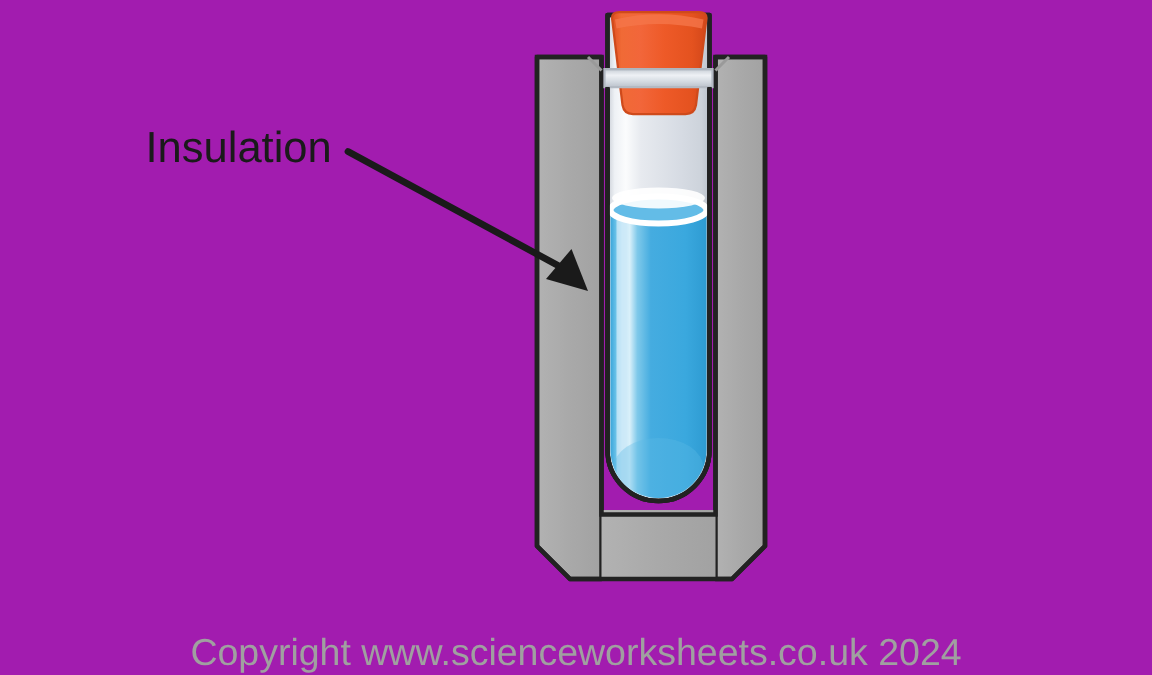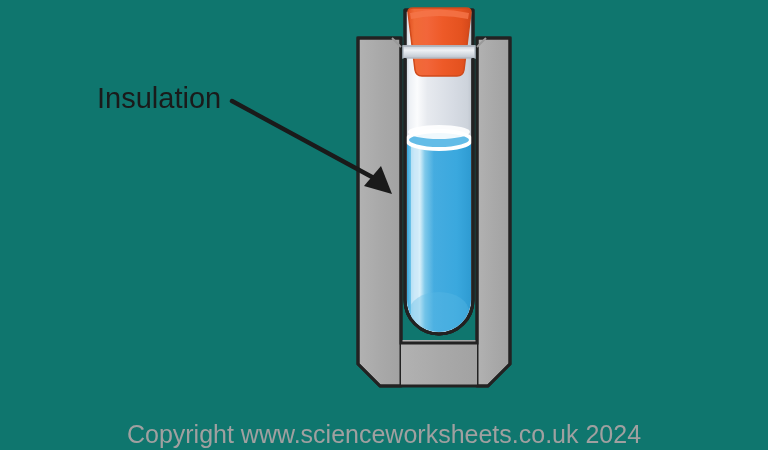--- a/index.html
+++ b/index.html
@@ -8,21 +8,21 @@
     padding: 0;
     background: #ffffff;
   }
   body {
     font-family: "Liberation Sans", sans-serif;
   }
   #stage {
     position: relative;
     width: 768px;
     height: 450px;
-    background: #0f766e;
+    background: #a21caf;
     overflow: hidden;
   }
   #diagram-svg {
     position: absolute;
     left: 0;
     top: 0;
     width: 768px;
     height: 450px;
     display: block;
   }

